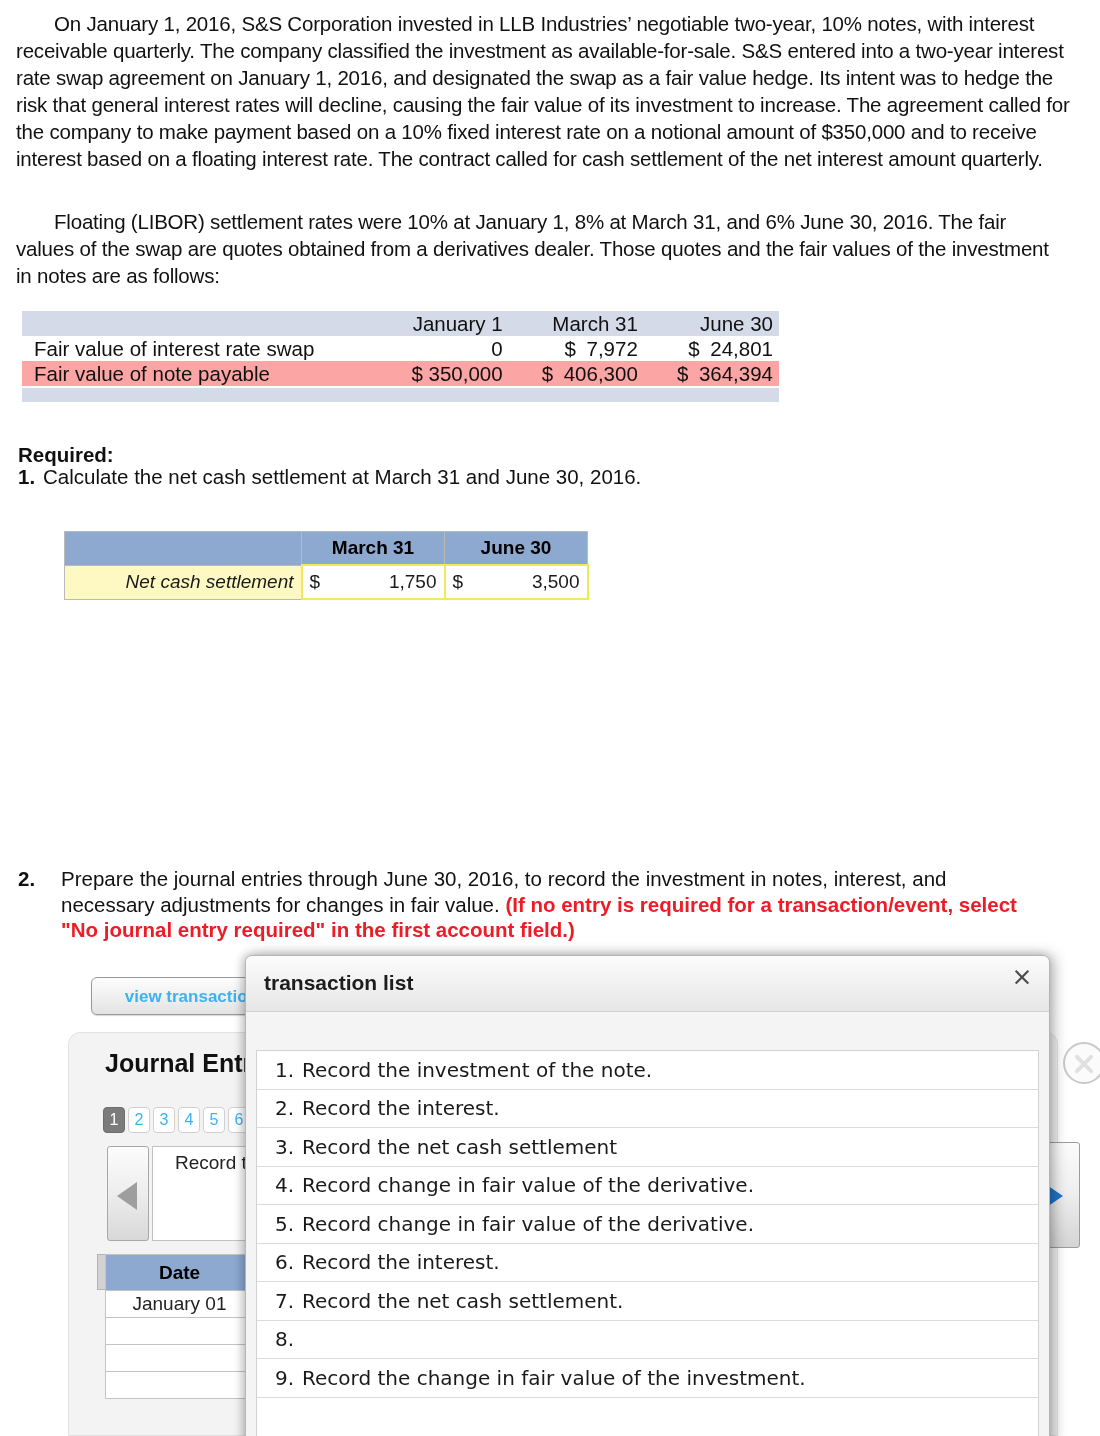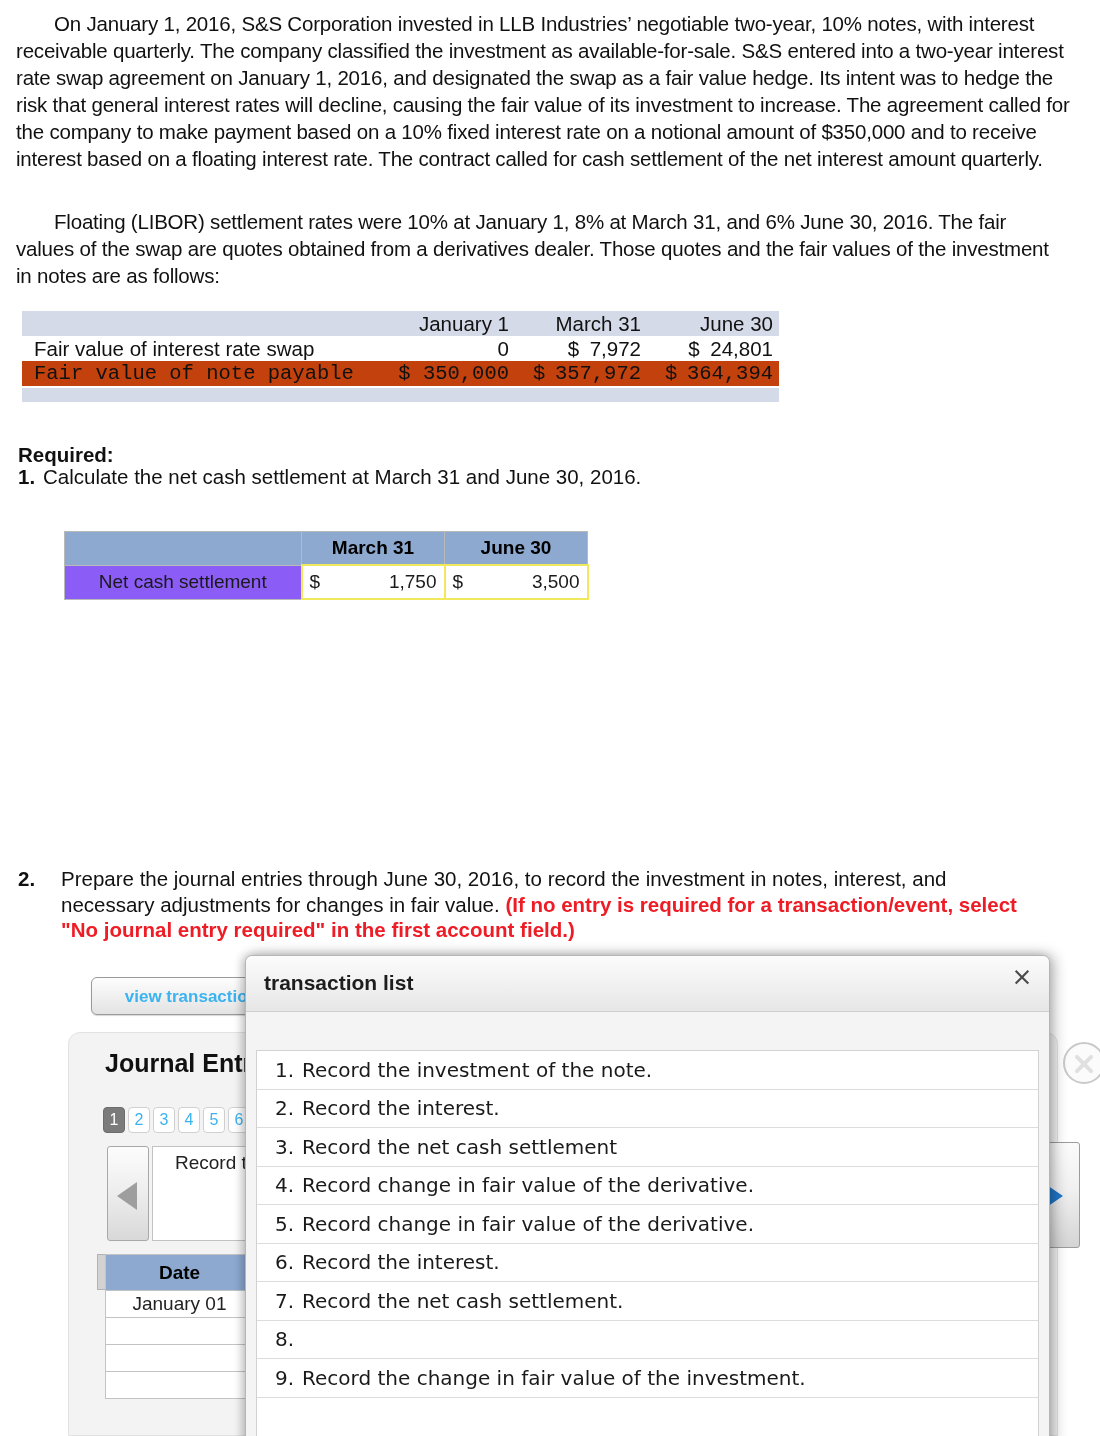--- a/index.html
+++ b/index.html
@@ -39,21 +39,21 @@
   }
   #fv-table td, #fv-table th {
     padding: 0;
     font-weight: normal;
     height: 25px;
     vertical-align: middle;
   }
   #fv-table thead tr { background: #d5dae8; }
   #fv-table thead th { text-align: right; padding-right: 6px; }
   #fv-table thead th.lbl { text-align: left; }
-  #fv-table tbody tr.alt { background: #c2410c; font-family: Liberation Mono, monospace; }
+  #fv-table tbody tr.alt { background: #fca5a5; }
   #fv-table tbody tr.plain { background: #ffffff; }
   #fv-table td.lbl { text-align: left; padding-left: 12px; width: 346px;}
   #fv-table td.num { text-align: right; padding-right: 6px; }
   #fv-table .cur { display: inline-block; width: 22px; text-align: left; }
   .fv-footer {
     position: absolute;
     left: 22px;
     top: 388px;
     width: 757px;
     height: 14px;
@@ -93,23 +93,24 @@
   }
   #ncs-table thead th {
     background: #8da9d0;
     color: #000;
     font-weight: bold;
     text-align: center;
   }
   #ncs-table thead th.blank { width: 222px; background: #8da9d0; }
   #ncs-table thead th.col { width: 128px; }
   #ncs-table td.rowlabel {
-    background: #8b5cf6;
-    text-align: center;
+    background: #fef9c3;
+    text-align: right;
     font-weight: normal;
+    font-style: italic;
   }
   #ncs-table td.val {
     background: #ffffff;
     border: 2px solid #f2e85c;
     text-align: right;
     position: relative;
     padding-left: 24px;
   }
   #ncs-table td.val .cur {
     position: absolute;
@@ -431,21 +432,21 @@
   <tbody>
     <tr class="plain">
       <td class="lbl">Fair value of interest rate swap</td>
       <td class="num">0</td>
       <td class="num"><span class="cur">$</span><span>7,972</span></td>
       <td class="num"><span class="cur">$</span><span>24,801</span></td>
     </tr>
     <tr class="alt">
       <td class="lbl">Fair value of note payable</td>
       <td class="num">$ 350,000</td>
-      <td class="num"><span class="cur">$</span><span>357,972</span></td>
+      <td class="num"><span class="cur">$</span><span>406,300</span></td>
       <td class="num"><span class="cur">$</span><span>364,394</span></td>
     </tr>
   </tbody>
 </table>
 <div class="fv-footer"></div>
 
 <div id="required-head">Required:</div>
 <div id="req-1">
   <span class="num">1.</span><span>Calculate the net cash settlement at March 31 and June 30, 2016.</span>
 </div>

